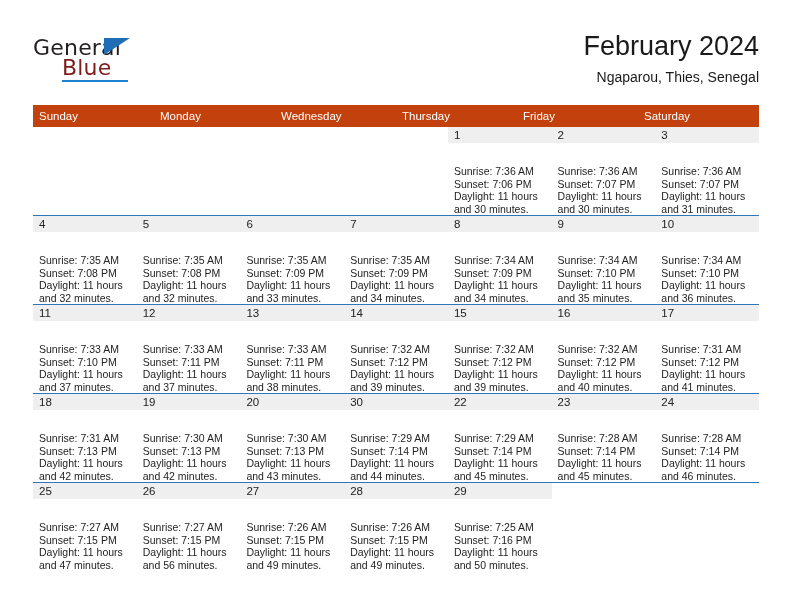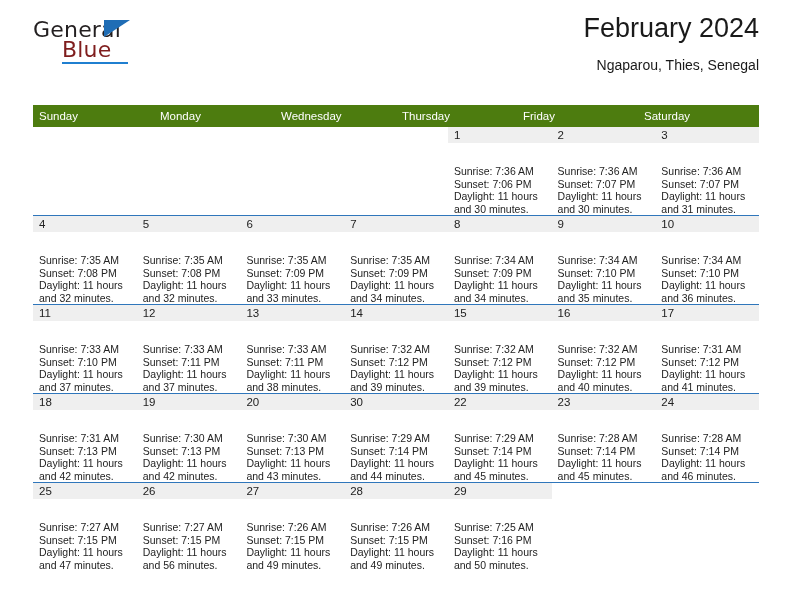--- a/index.html
+++ b/index.html
@@ -19,21 +19,21 @@
     position: relative;
     width: 792px;
     height: 612px;
     box-sizing: border-box;
   }
 
   
   .header {
     position: absolute;
     left: 33px;
-    top: 12px;
+    top: 30px;
     width: 726px;
     height: 68px;
   }
 
   .logo {
     position: absolute;
     left: 0;
     top: 6px;
     width: 120px;
     height: 52px;
@@ -86,39 +86,39 @@
     text-align: right;
   }
   .cal-title {
     font-size: 27px;
     line-height: 33px;
     color: #1a1a1a;
     font-weight: 400;
     white-space: nowrap;
   }
   .cal-subtitle {
-    margin-top: 12px;
+    margin-top: 6px;
     font-size: 14px;
     line-height: 17px;
     color: #1a1a1a;
     font-weight: 400;
     white-space: nowrap;
   }
 
   
   .calendar {
     position: absolute;
     left: 33px;
     top: 105px;
     width: 726px;
   }
 
   .weekday-row {
     display: flex;
-    background: #4d7c0f;
+    background: #c2410c;
     height: 22px;
   }
   .weekday {
     flex: 1 1 0;
     color: #ffffff;
     font-size: 11.5px;
     line-height: 22px;
     padding-left: 6px;
     box-sizing: border-box;
     white-space: nowrap;

